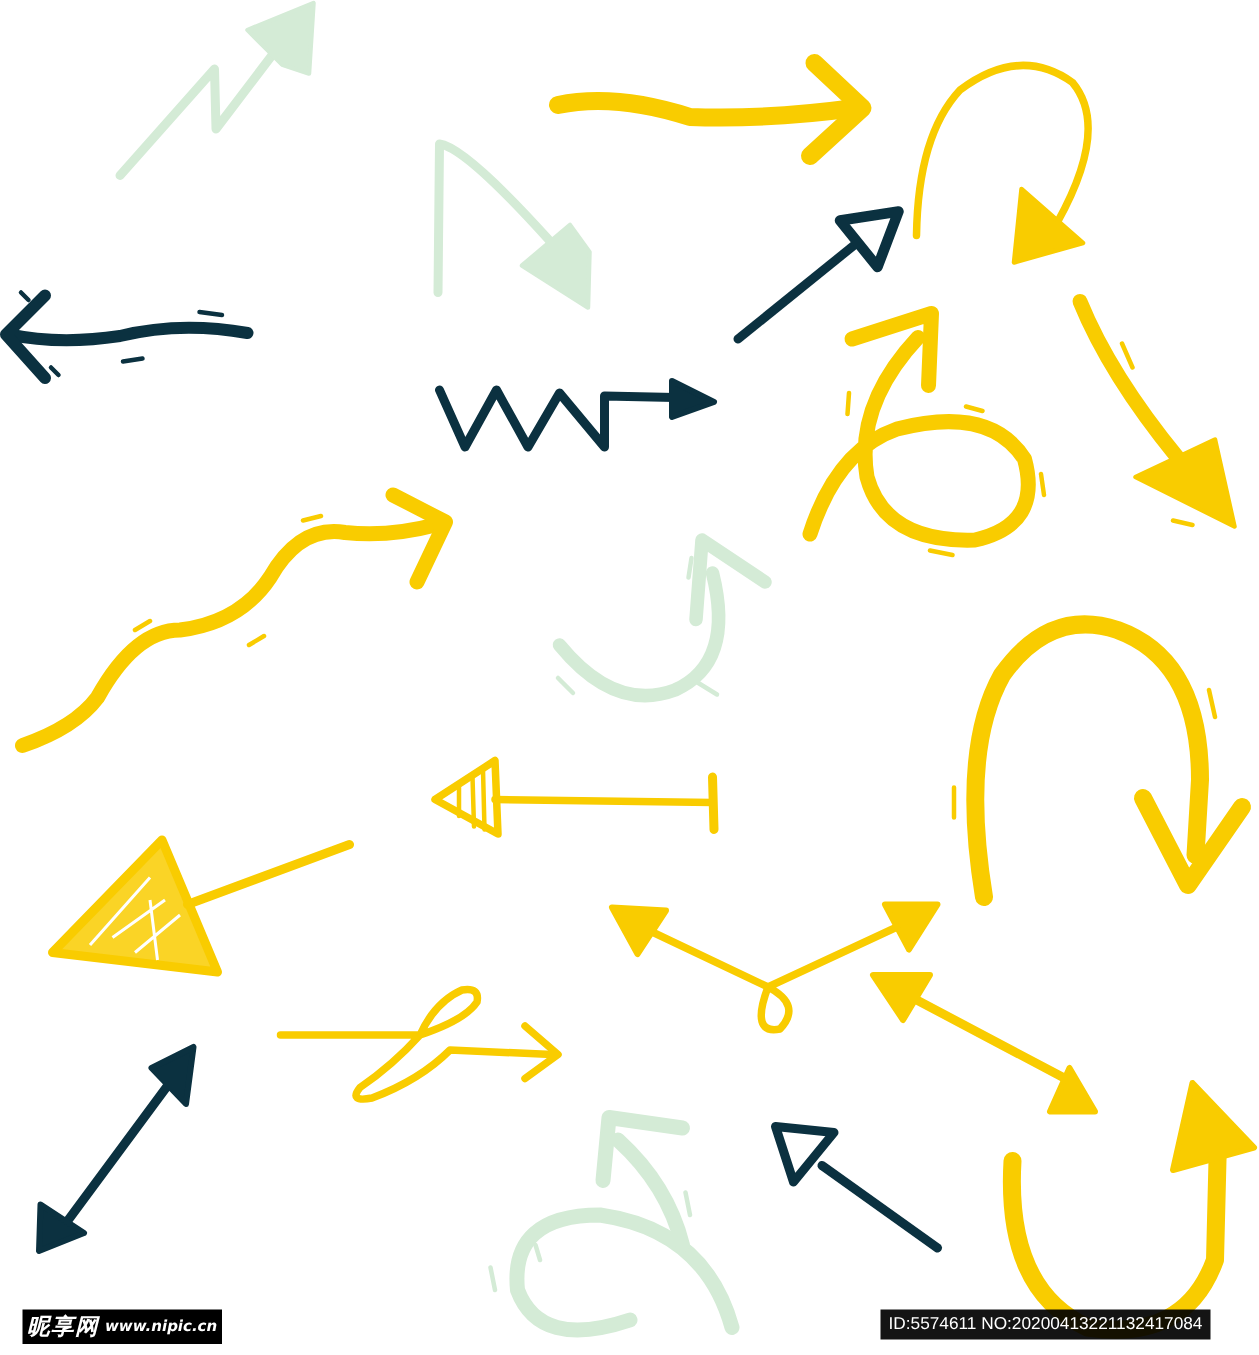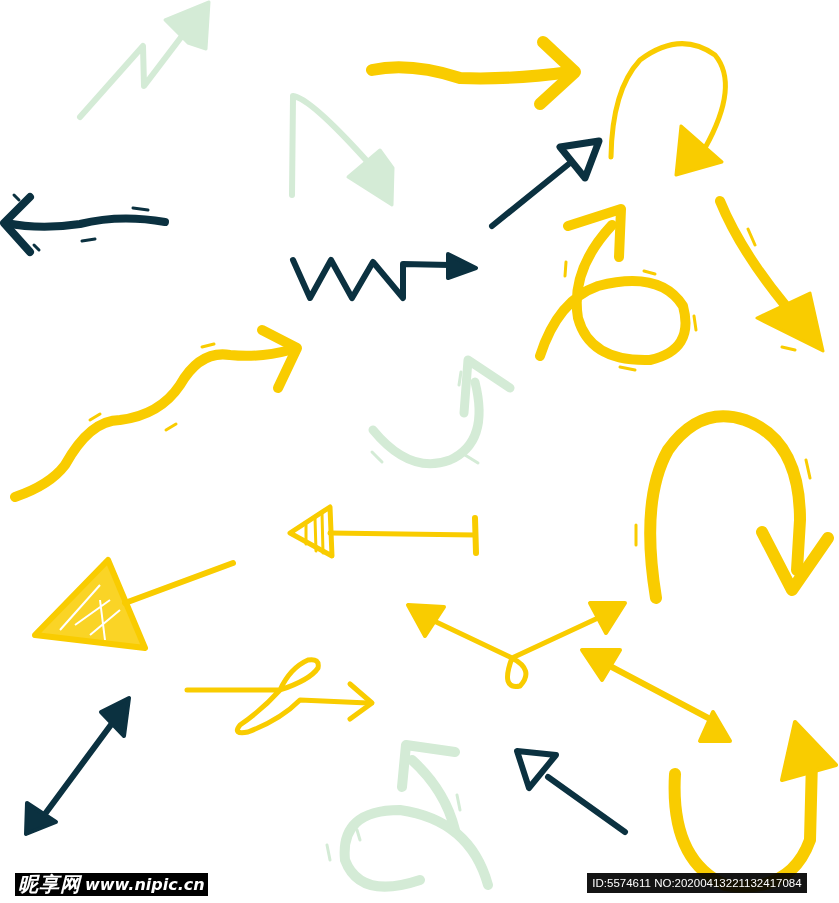--- a/index.html
+++ b/index.html
@@ -9,22 +9,22 @@
   .yf { fill: #F9CC00; stroke: #F9CC00; stroke-linejoin: round; }
   .n { stroke: #0B3140; fill: none; stroke-linecap: round; stroke-linejoin: round; }
   .nf { fill: #0B3140; stroke: #0B3140; stroke-linejoin: round; }
   .g { stroke: #D4EBD6; fill: none; stroke-linecap: round; stroke-linejoin: round; }
   .gf { fill: #D4EBD6; stroke: #D4EBD6; stroke-linejoin: round; }
   .wm-left {
     position: absolute; left: 15px; top: 873px; height: 23px; padding: 0 3px;
     background: #000; color: #fff; display: flex; align-items: center; gap: 4px;
     font-family: "DejaVu Sans", sans-serif; font-weight: bold; font-style: italic;
   }
-  .wm-left .cn { font-size: 20px; letter-spacing: 1px; text-align: center; }
-  .wm-left .url { font-size: 16px; }
+  .wm-left .cn { font-size: 15px; letter-spacing: 1px; text-align: center; }
+  .wm-left .url { font-size: 10px; }
   .wm-right {
     position: absolute; left: 587px; top: 873px; width: 220px; height: 20px;
     background: rgba(0,0,0,0.92); color: #fff; display: flex; align-items: center; justify-content: center;
     font-family: "Liberation Sans", sans-serif; font-size: 11.5px;
   }
 </style>
 </head>
 <body>
 
 <div id="canvas">

